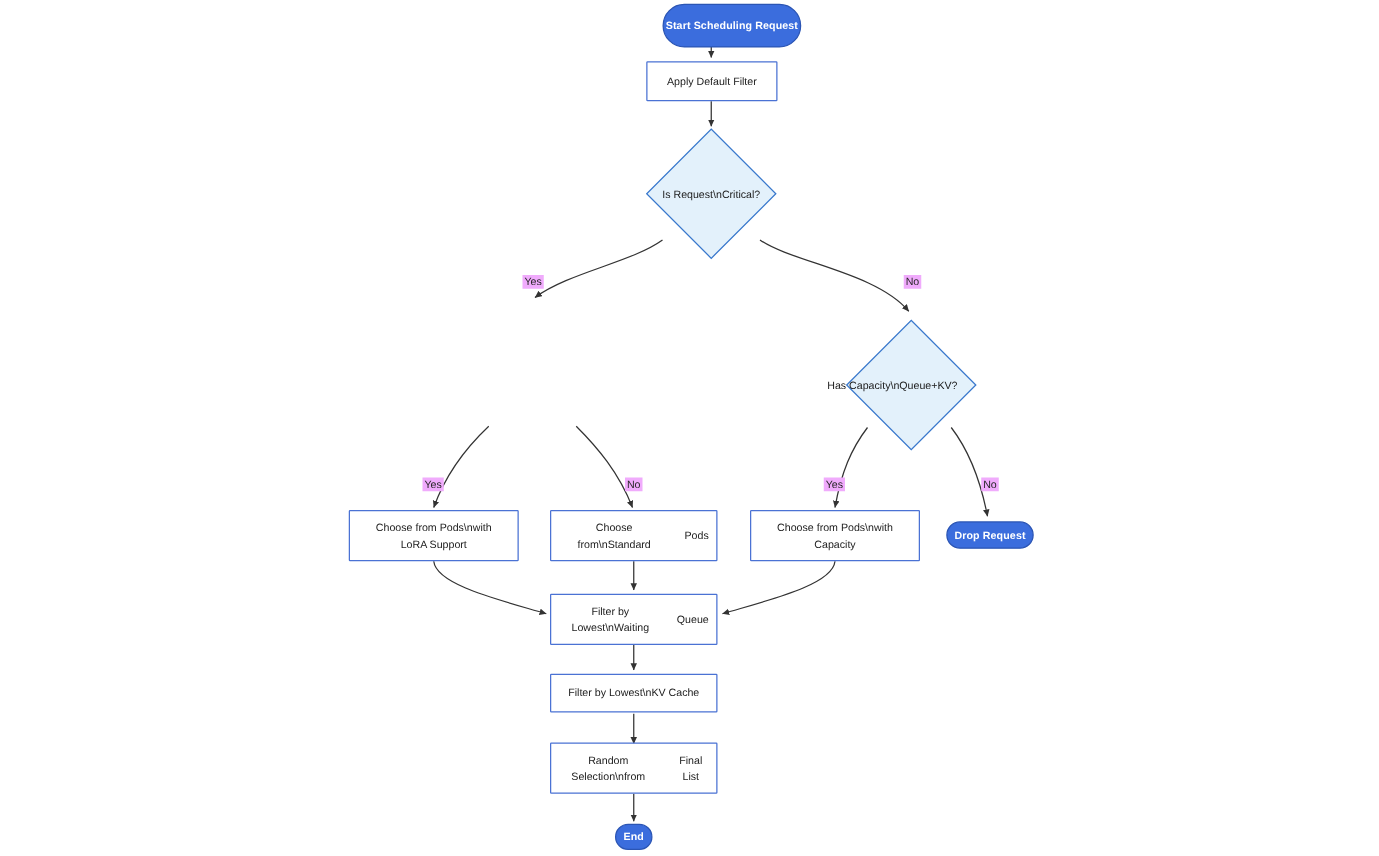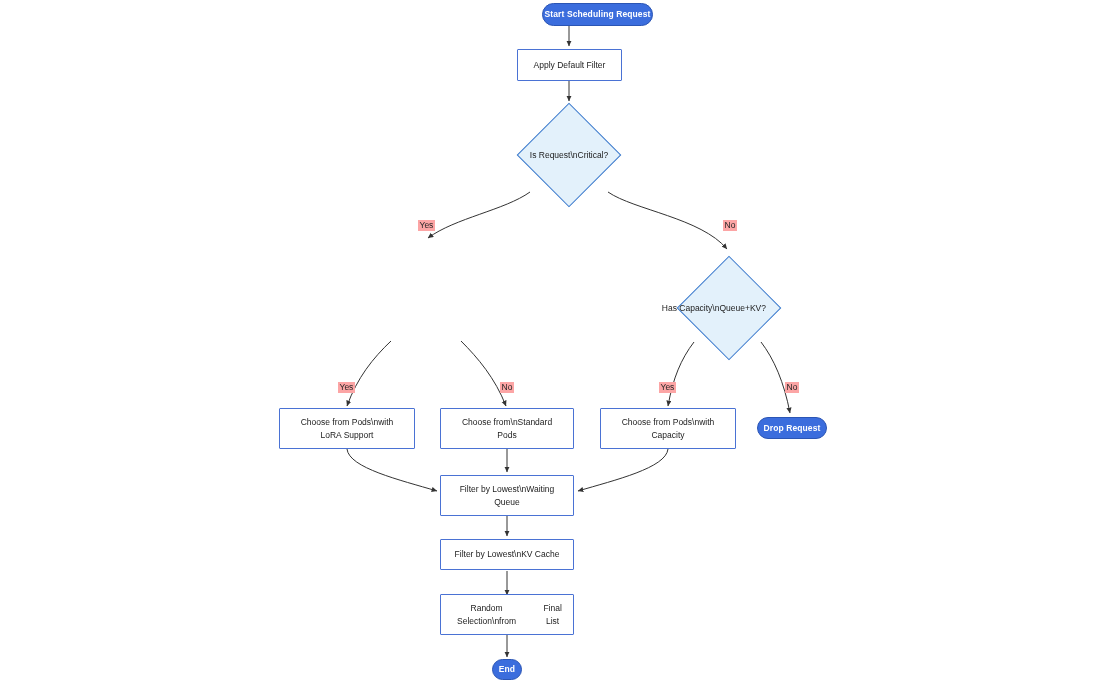--- a/index.html
+++ b/index.html
@@ -79,21 +79,21 @@
     z-index: 2;
     font-size: 8.5px;
     color: #1b1b1b;
     white-space: nowrap;
   }
   
   .edge-label {
     position: absolute;
     font-size: 8.5px;
     color: #262626;
-    background: #fca5a5;
+    background: #f0abfc;
     padding: 0px 1.5px;
     line-height: 11px;
     white-space: nowrap;
   }
 </style>
 </head>
 <body>
 
 <div id="flow-root">
 
@@ -128,21 +128,21 @@
       <path d="M668,449 C666,468 615,480 578,491"></path>
 
       <path d="M507,516 L507,536"></path>
 
       <path d="M507,571 L507,595"></path>
 
       <path d="M507,635 L507,657"></path>
     </g>
   </svg>
 
-  <div class="node terminal" style="left:542px; top:3px; width:111px; height:23px;">
+  <div class="node terminal" style="left:530px; top:3px; width:111px; height:35px;">
     <span class="label">Start Scheduling Request</span>
   </div>
 
   <div class="node process" style="left:517px; top:49px; width:105px; height:32px;">
     <span class="label">Apply Default Filter</span>
   </div>
 
   <div class="node decision" style="left:532px; top:118px; width:74px; height:74px;">
     <span class="dia"></span>
     <span class="dlabel">Is Request\nCritical?</span>
@@ -152,35 +152,35 @@
   <div class="node decision" style="left:692px; top:271px; width:74px; height:74px;justify-content:flex-end;">
     <span class="dia"></span>
     <span class="dlabel">Has Capacity\nQueue+KV?</span>
   </div>
 
   <div class="node process" style="left:279px; top:408px; width:136px; height:41px; flex-direction:column;">
     <span class="label">Choose from Pods\nwith</span>
     <span class="label">LoRA Support</span>
   </div>
 
-  <div class="node process" style="left:440px; top:408px; width:134px; height:41px; flex-direction:column;">
+  <div class="node process" style="left:440px; top:408px; width:134px; height:41px; flex-direction:row;">
     <span class="label">Choose from\nStandard</span>
     <span class="label">Pods</span>
   </div>
 
   <div class="node process" style="left:600px; top:408px; width:136px; height:41px; flex-direction:column;">
     <span class="label">Choose from Pods\nwith</span>
     <span class="label">Capacity</span>
   </div>
 
   <div class="node terminal" style="left:757px; top:417px; width:70px; height:22px;align-items:center;">
     <span class="label">Drop Request</span>
   </div>
 
-  <div class="node process" style="left:440px; top:475px; width:134px; height:41px; flex-direction:column;">
+  <div class="node process" style="left:440px; top:475px; width:134px; height:41px; flex-direction:row;">
     <span class="label">Filter by Lowest\nWaiting</span>
     <span class="label">Queue</span>
   </div>
 
   <div class="node process" style="left:440px; top:539px; width:134px; height:31px;text-align:right;">
     <span class="label">Filter by Lowest\nKV Cache</span>
   </div>
 
   <div class="node process" style="left:440px; top:594px; width:134px; height:41px; flex-direction:row;">
     <span class="label">Random Selection\nfrom</span>

